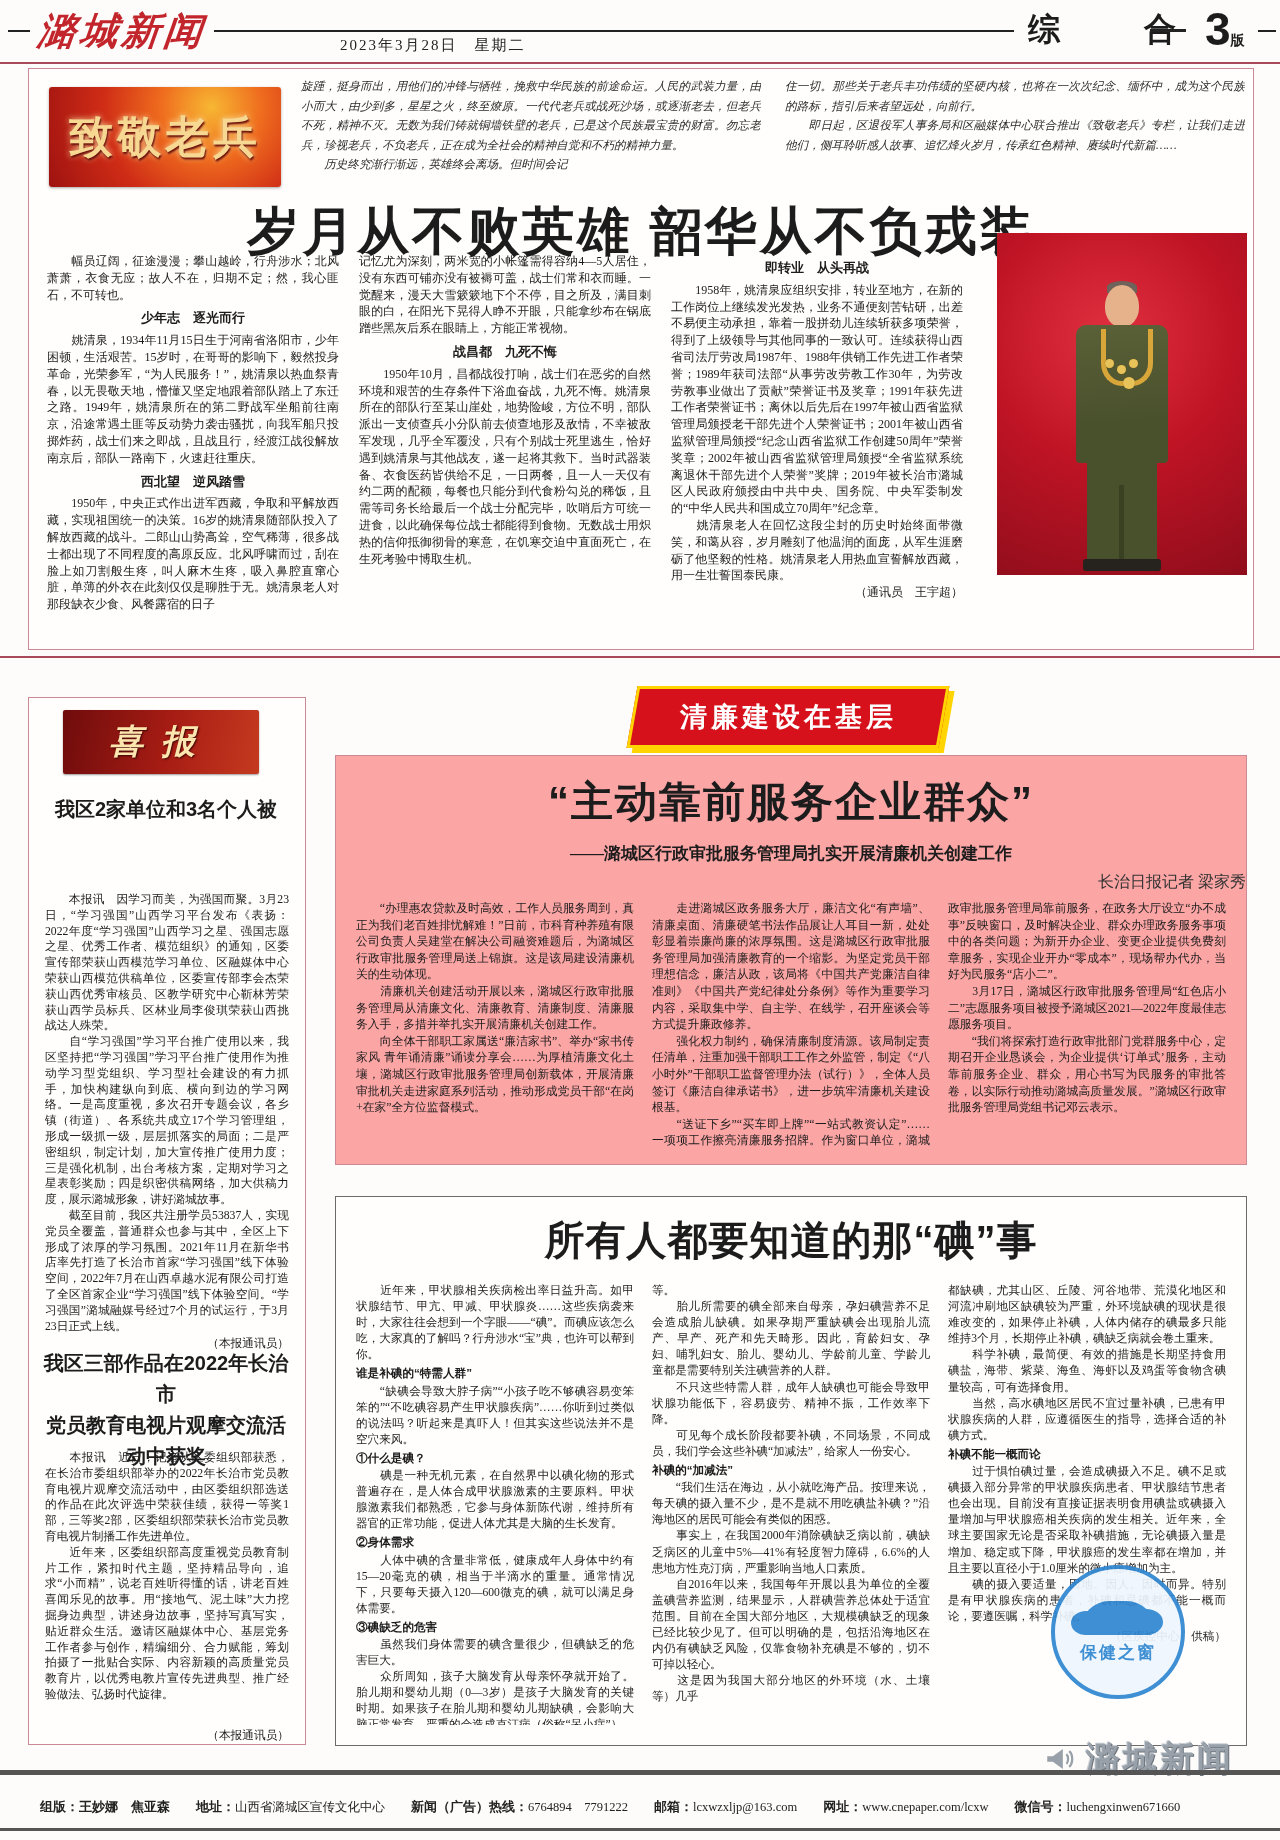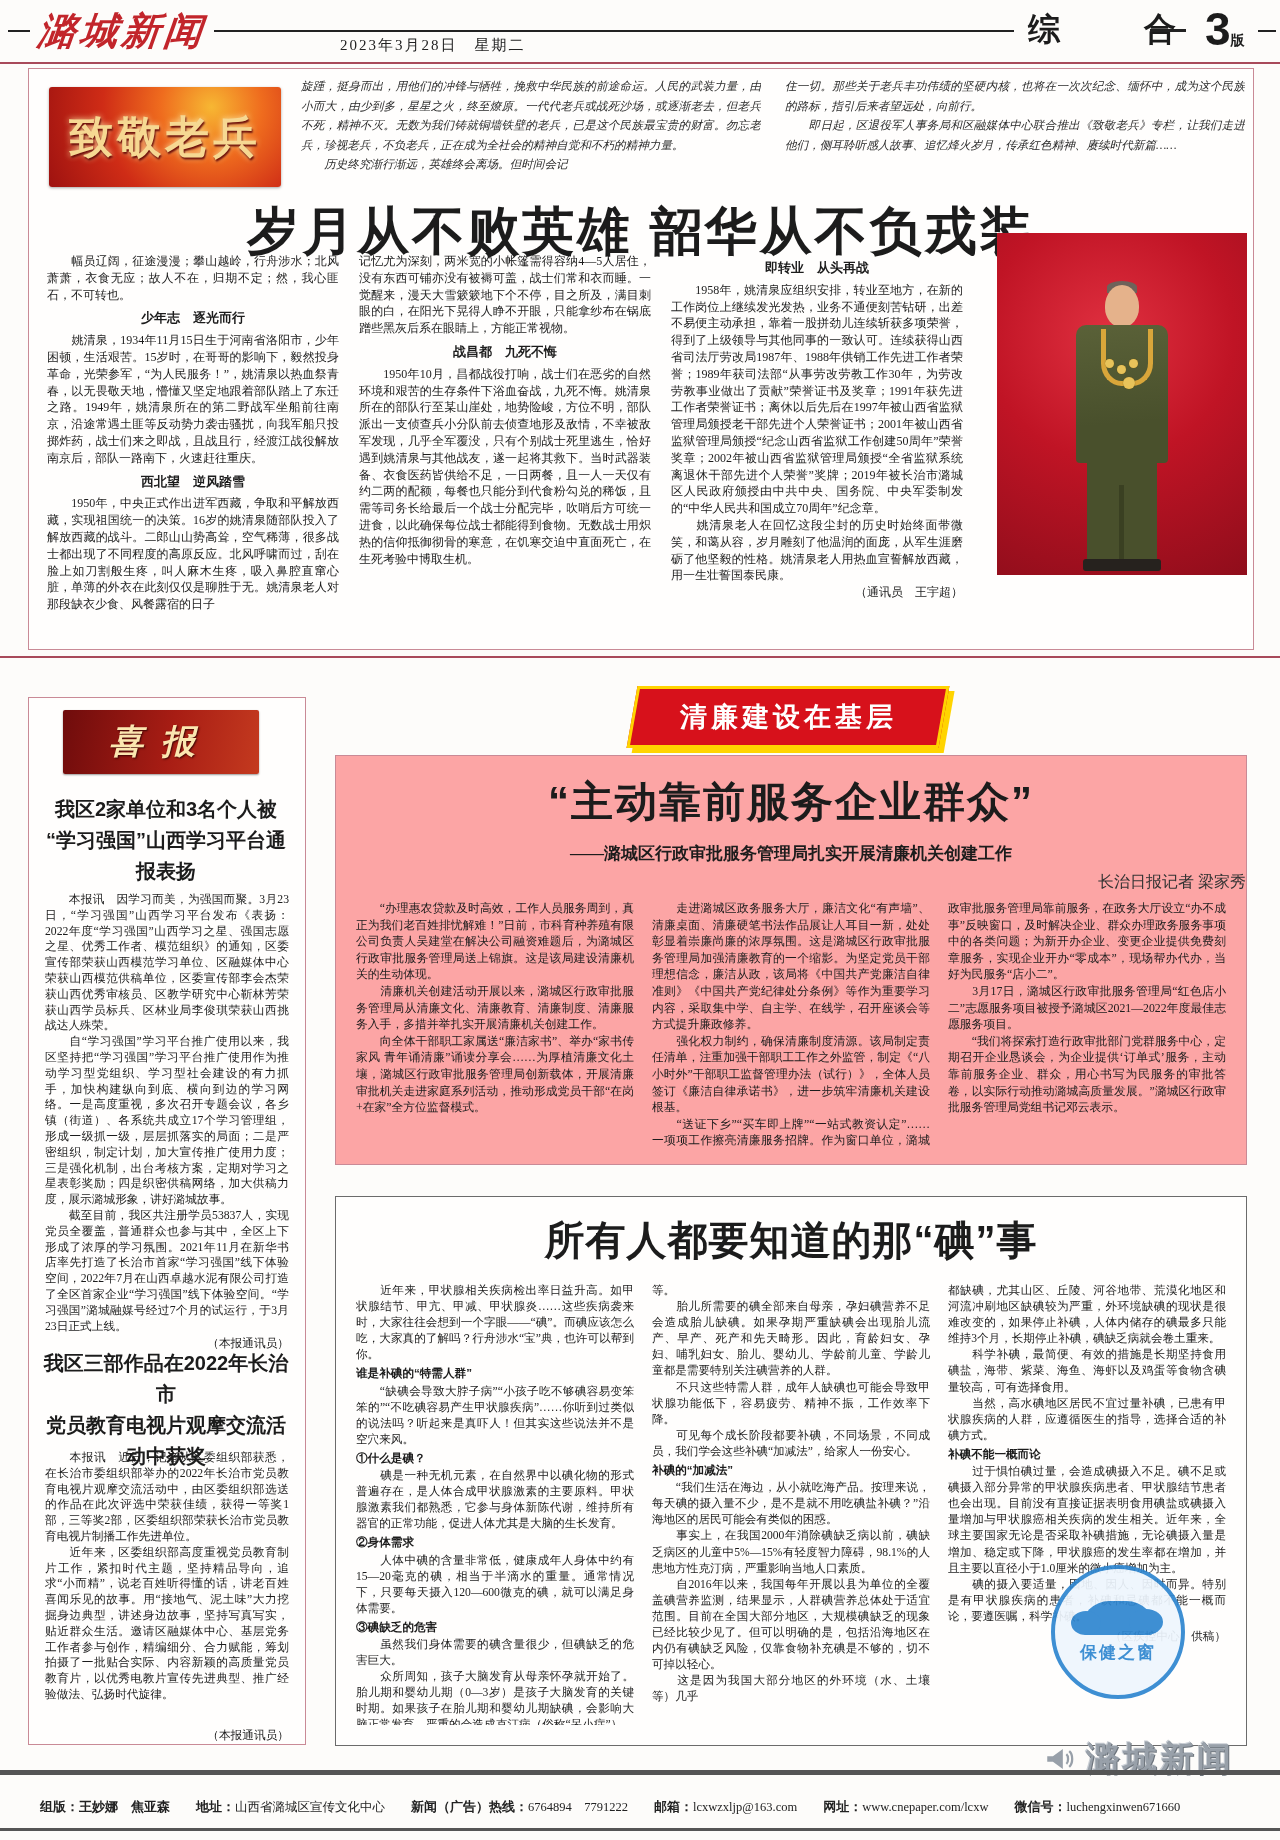--- a/index.html
+++ b/index.html
@@ -165,21 +165,20 @@
   </div>
 
   <div class="rule-maroon" style="top:656px;"></div>
 
   <div class="xibao-box">
     <div class="xb-banner">
       <span>喜报</span>
     </div>
     <div class="xb-title" style="top:96px;">
       <div>我区2家单位和3名个人被</div>
-      <div>“学习强国”山西学习平台通报表扬</div>
     </div>
     <div class="xb-body" style="top:172px;height:468px;">　　本报讯　因学习而美，为强国而聚。3月23日，“学习强国”山西学习平台发布《表扬：2022年度“学习强国”山西学习之星、强国志愿之星、优秀工作者、模范组织》的通知，区委宣传部荣获山西模范学习单位、区融媒体中心荣获山西模范供稿单位，区委宣传部李会杰荣获山西优秀审核员、区教学研究中心靳林芳荣获山西学员标兵、区林业局李俊琪荣获山西挑战达人殊荣。
 　　自“学习强国”学习平台推广使用以来，我区坚持把“学习强国”学习平台推广使用作为推动学习型党组织、学习型社会建设的有力抓手，加快构建纵向到底、横向到边的学习网络。一是高度重视，多次召开专题会议，各乡镇（街道）、各系统共成立17个学习管理组，形成一级抓一级，层层抓落实的局面；二是严密组织，制定计划，加大宣传推广使用力度；三是强化机制，出台考核方案，定期对学习之星表彰奖励；四是织密供稿网络，加大供稿力度，展示潞城形象，讲好潞城故事。
 　　截至目前，我区共注册学员53837人，实现党员全覆盖，普通群众也参与其中，全区上下形成了浓厚的学习氛围。2021年11月在新华书店率先打造了长治市首家“学习强国”线下体验空间，2022年7月在山西卓越水泥有限公司打造了全区首家企业“学习强国”线下体验空间。“学习强国”潞城融媒号经过7个月的试运行，于3月23日正式上线。</div>
     <div class="xb-body xb-byline" style="top:616px;height:18px;">（本报通讯员）</div>
 
     <div class="xb-title" style="top:650px;">
       <div>我区三部作品在2022年长治市</div>
       <div>党员教育电视片观摩交流活动中获奖</div>
     </div>
@@ -223,21 +222,21 @@
         <p>　　虽然我们身体需要的碘含量很少，但碘缺乏的危害巨大。
 　　众所周知，孩子大脑发育从母亲怀孕就开始了。胎儿期和婴幼儿期（0—3岁）是孩子大脑发育的关键时期。如果孩子在胎儿期和婴幼儿期缺碘，会影响大脑正常发育，严重的会造成克汀病（俗称“呆小症”）、聋哑、智力损伤</p>
       </div>
       <div class="icol2">
         <p>等。
 　　胎儿所需要的碘全部来自母亲，孕妇碘营养不足会造成胎儿缺碘。如果孕期严重缺碘会出现胎儿流产、早产、死产和先天畸形。因此，育龄妇女、孕妇、哺乳妇女、胎儿、婴幼儿、学龄前儿童、学龄儿童都是需要特别关注碘营养的人群。
 　　不只这些特需人群，成年人缺碘也可能会导致甲状腺功能低下，容易疲劳、精神不振，工作效率下降。
 　　可见每个成长阶段都要补碘，不同场景，不同成员，我们学会这些补碘“加减法”，给家人一份安心。</p>
         <p class="ioh">补碘的“加减法”</p>
         <p>　　“我们生活在海边，从小就吃海产品。按理来说，每天碘的摄入量不少，是不是就不用吃碘盐补碘？”沿海地区的居民可能会有类似的困惑。
-　　事实上，在我国2000年消除碘缺乏病以前，碘缺乏病区的儿童中5%—15%有轻度智力障碍，98.1%的人患地方性克汀病，严重影响当地人口素质。
+　　事实上，在我国2000年消除碘缺乏病以前，碘缺乏病区的儿童中5%—41%有轻度智力障碍，6.6%的人患地方性克汀病，严重影响当地人口素质。
 　　自2016年以来，我国每年开展以县为单位的全覆盖碘营养监测，结果显示，人群碘营养总体处于适宜范围。目前在全国大部分地区，大规模碘缺乏的现象已经比较少见了。但可以明确的是，包括沿海地区在内仍有碘缺乏风险，仅靠食物补充碘是不够的，切不可掉以轻心。
 　　这是因为我国大部分地区的外环境（水、土壤等）几乎</p>
       </div>
       <div class="icol2">
         <p>都缺碘，尤其山区、丘陵、河谷地带、荒漠化地区和河流冲刷地区缺碘较为严重，外环境缺碘的现状是很难改变的，如果停止补碘，人体内储存的碘最多只能维持3个月，长期停止补碘，碘缺乏病就会卷土重来。
 　　科学补碘，最简便、有效的措施是长期坚持食用碘盐，海带、紫菜、海鱼、海虾以及鸡蛋等食物含碘量较高，可有选择食用。
 　　当然，高水碘地区居民不宜过量补碘，已患有甲状腺疾病的人群，应遵循医生的指导，选择合适的补碘方式。</p>
         <p class="ioh">补碘不能一概而论</p>
         <p>　　过于惧怕碘过量，会造成碘摄入不足。碘不足或碘摄入部分异常的甲状腺疾病患者、甲状腺结节患者也会出现。目前没有直接证据表明食用碘盐或碘摄入量增加与甲状腺癌相关疾病的发生相关。近年来，全球主要国家无论是否采取补碘措施，无论碘摄入量是增加、稳定或下降，甲状腺癌的发生率都在增加，并且主要以直径小于1.0厘米的微小癌增加为主。
 　　碘的摄入要适量，因地、因人、因时而异。特别是有甲状腺疾病的患者，补碘和忌碘都不能一概而论，要遵医嘱，科学补碘。</p>

